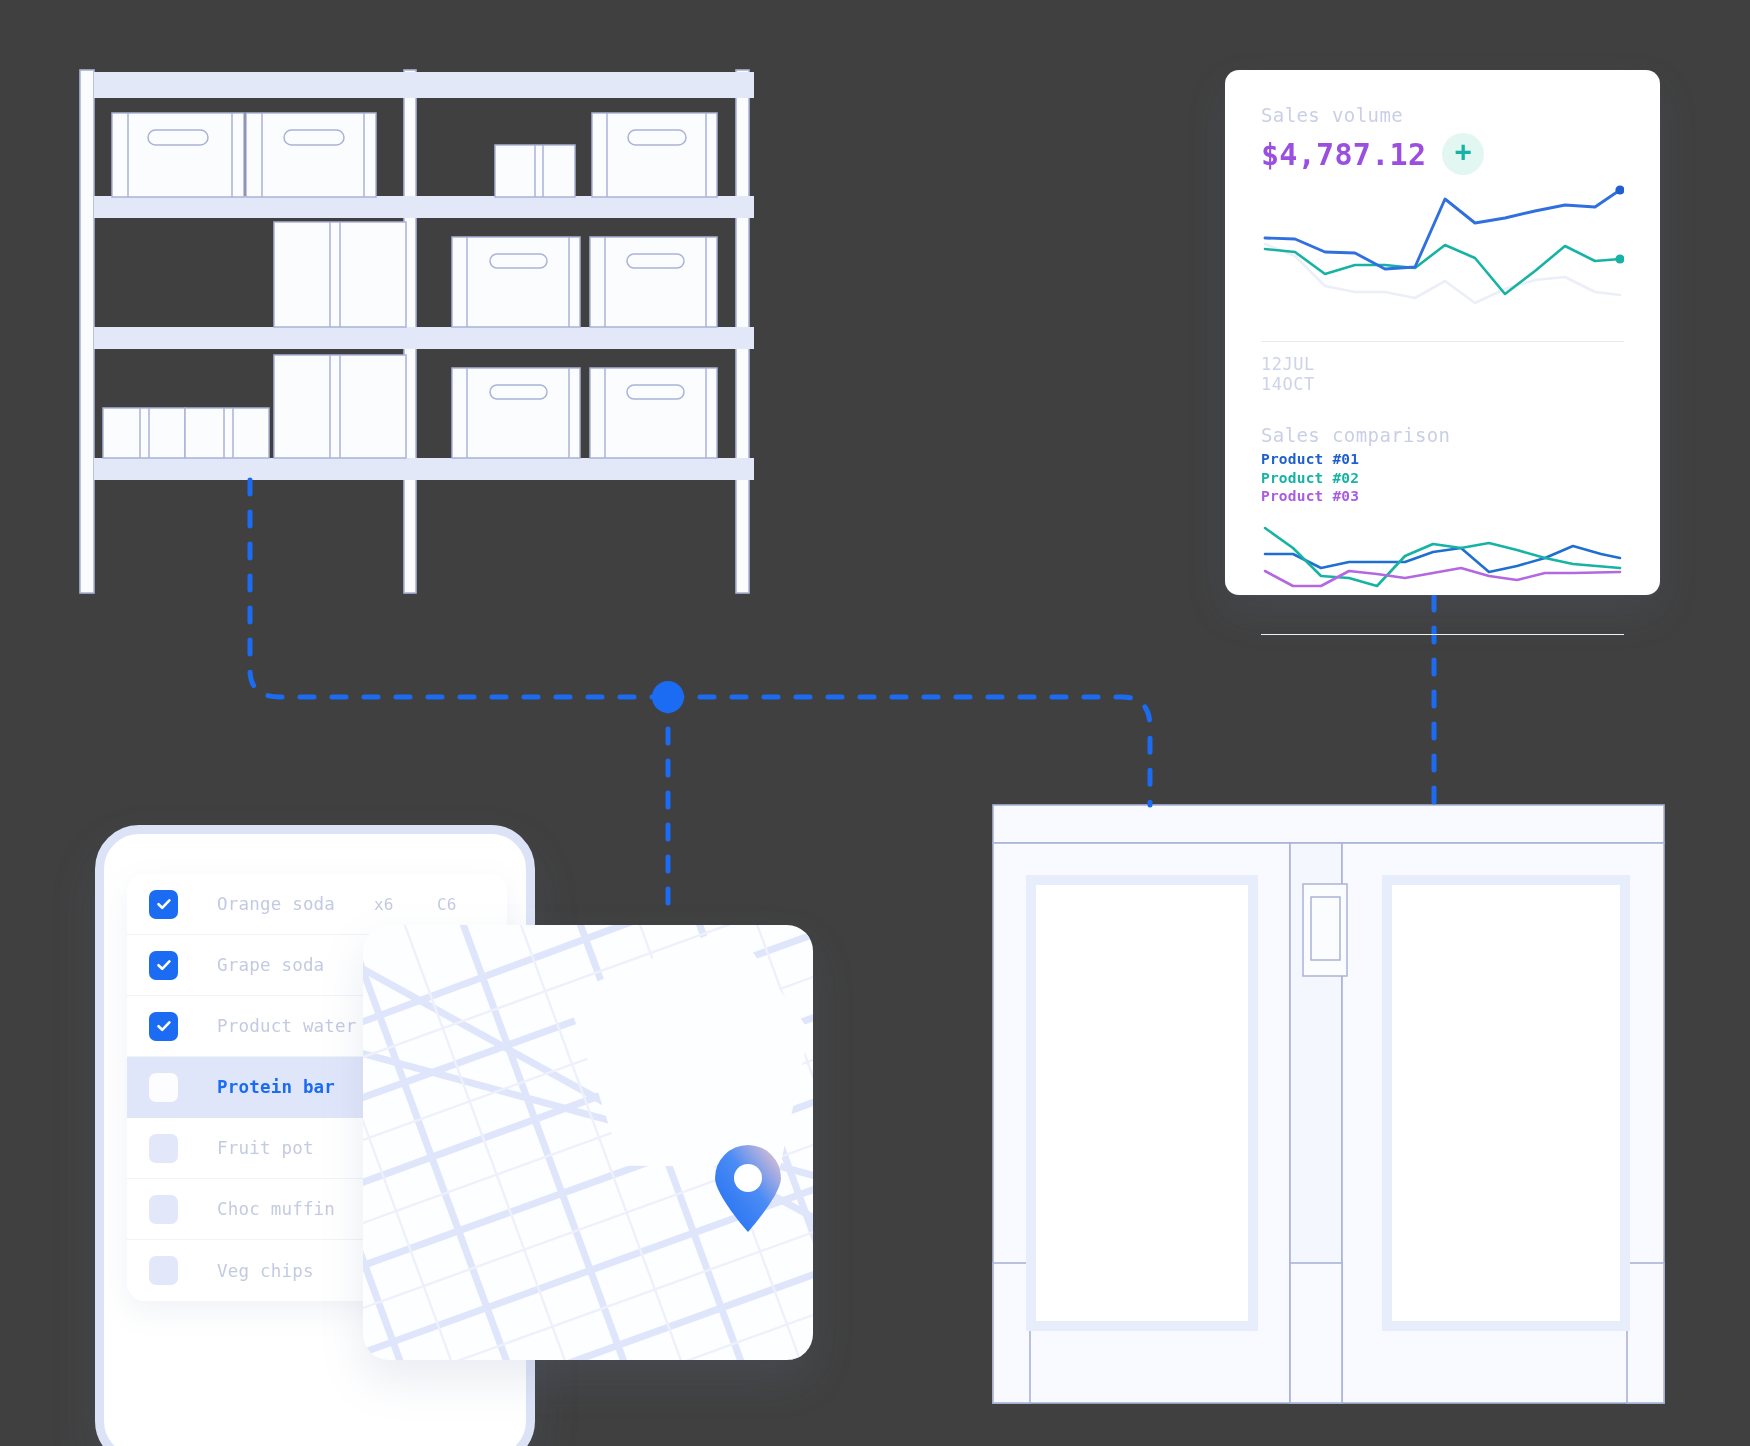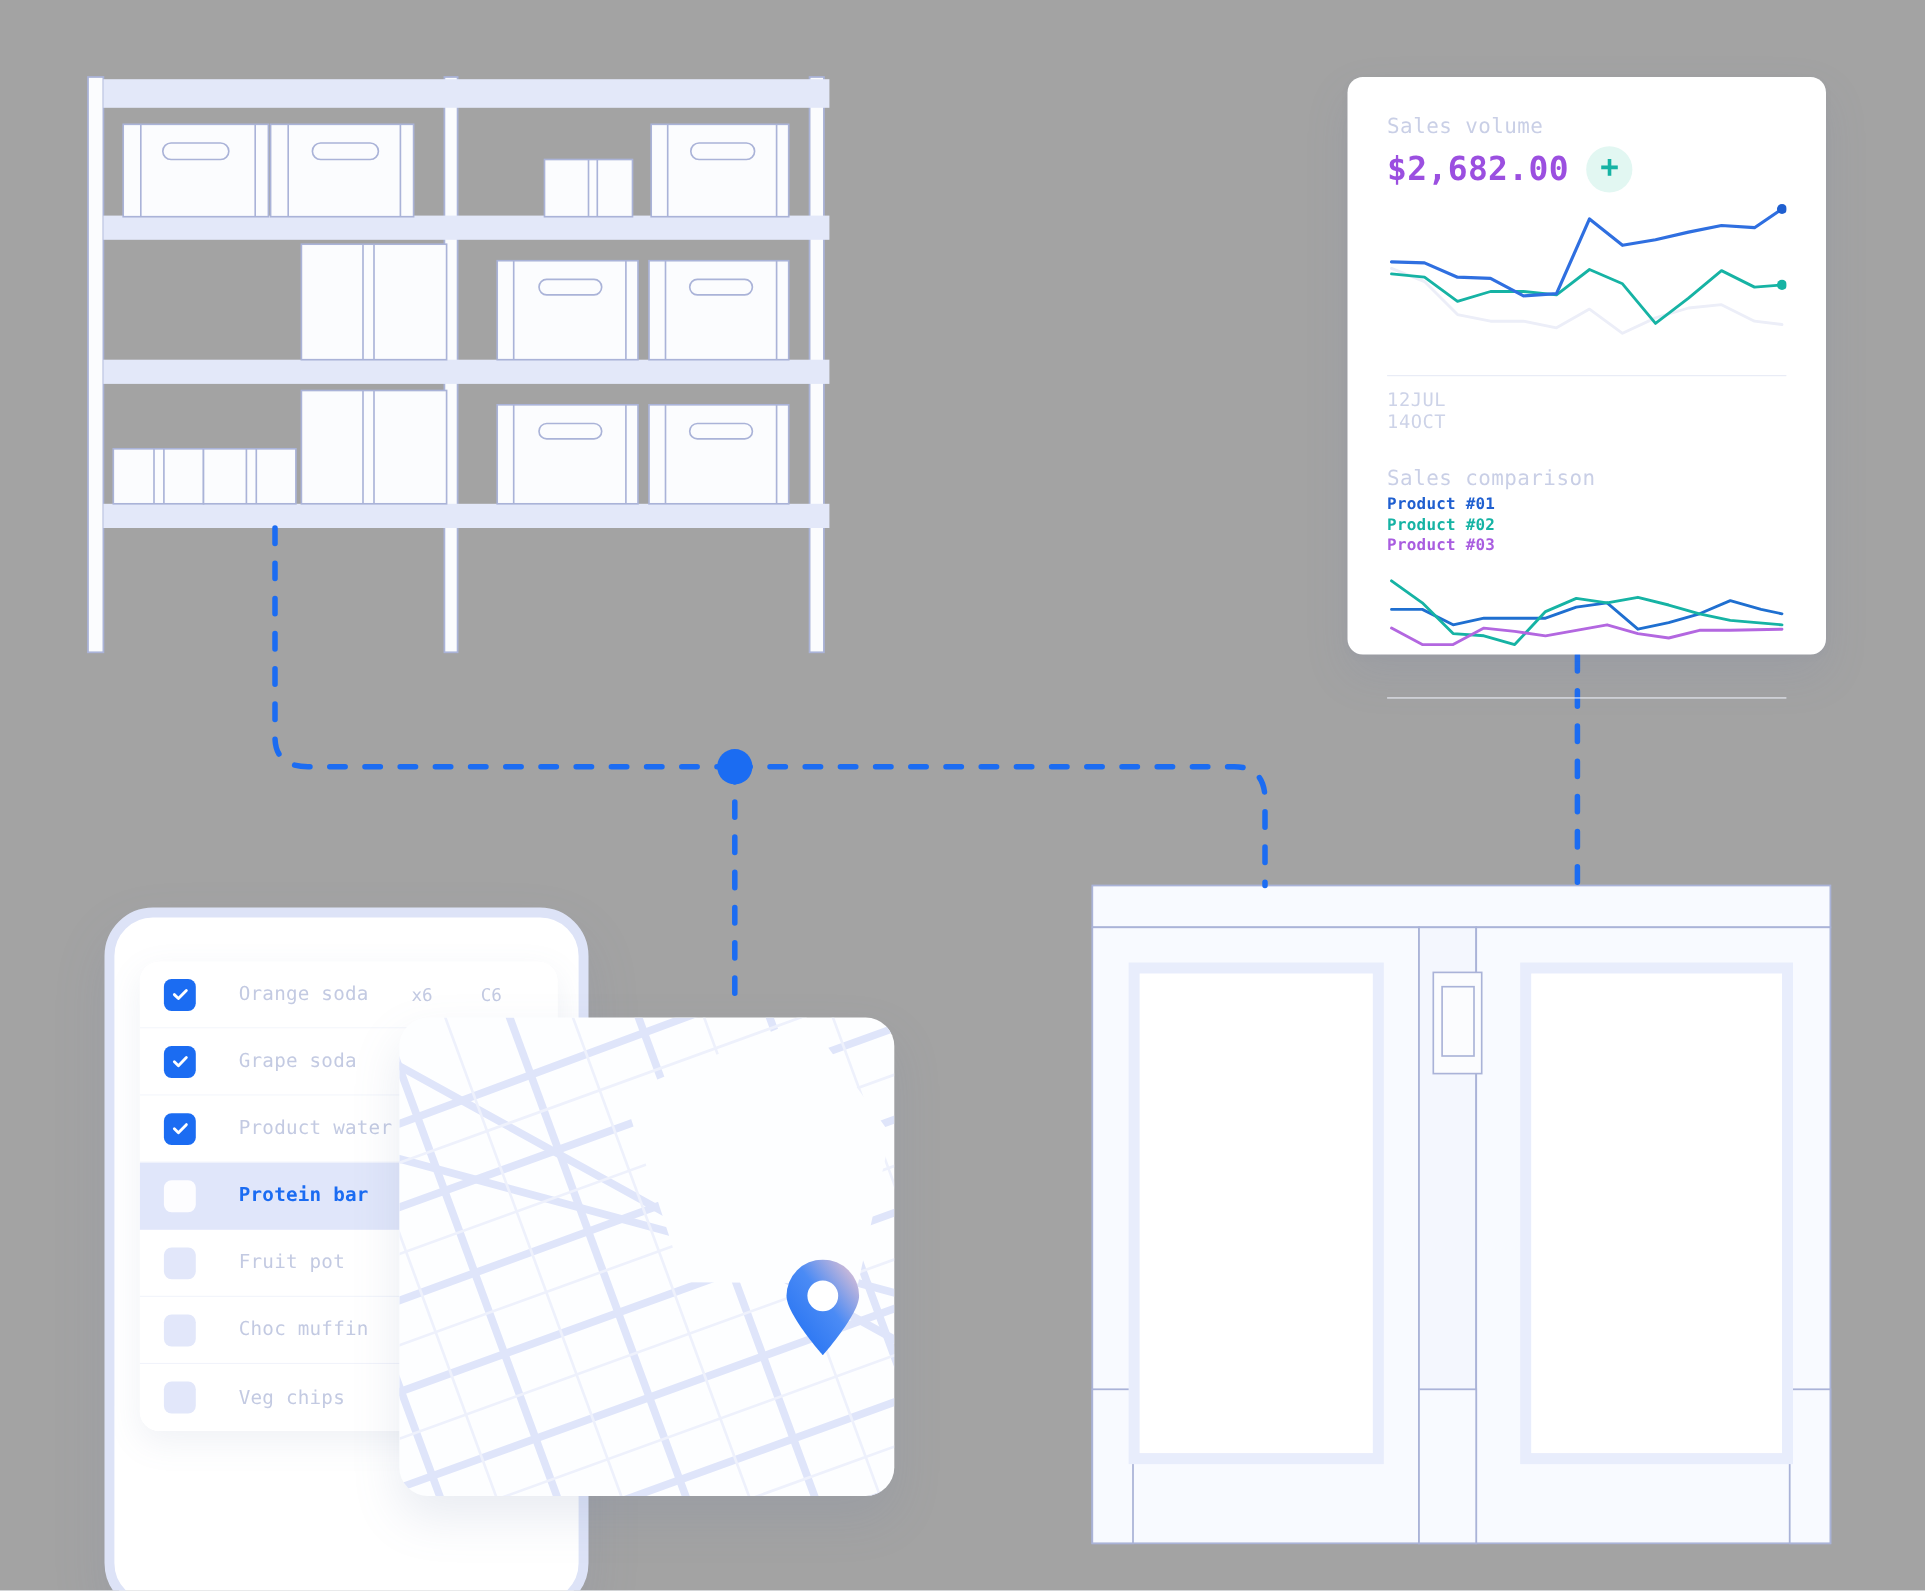--- a/index.html
+++ b/index.html
@@ -2,21 +2,21 @@
 <html><head>
 <meta charset="utf-8">
 <style>
   * { box-sizing: border-box; margin: 0; padding: 0; }
   html, body {
     width: 1750px; height: 1446px;
     background: #f7f9fc;
     font-family: "DejaVu Sans Mono", monospace;
     overflow: hidden;
   }
-  #stage { position: relative; width: 1750px; height: 1446px; background: #a3a3a3; }
+  #stage { position: relative; width: 1750px; height: 1446px; background: #404040; }
 
   
   .layer { position: absolute; top: 0; left: 0; width: 1750px; height: 1446px; }
 
   
   #sales-card {
     position: absolute; left: 1225px; top: 70px;
     width: 435px; height: 525px;
     background: #ffffff; border-radius: 14px;
     box-shadow: 0 18px 40px rgba(110,125,170,.13), 0 2px 6px rgba(110,125,170,.07);
@@ -217,21 +217,21 @@
       <path d="M 1434 596 L 1434 805"></path>
     </g>
     <circle cx="668" cy="697" r="16" fill="#1b6cf2"></circle>
   </svg>
 
   <div id="sales-card">
 
     <div class="card-label">Sales volume</div>
 
     <div class="amount-row">
-      <div class="amount">$2,682.00</div>
+      <div class="amount">$4,787.12</div>
       <div class="plus-badge">
           <span>+</span>
         </div>
     </div>
 
     <svg id="volume-chart" width="363" height="150" viewBox="0 0 363 150">
       <polyline fill="none" stroke="#eceef8" stroke-width="2.6" stroke-linejoin="round" stroke-linecap="round" points="4,63 34,75 64,105 94,111 124,111 154,117 184,100 214,122 244,108 274,99 304,96 334,111 359,114"></polyline>
       <polyline fill="none" stroke="#16b3a4" stroke-width="2.6" stroke-linejoin="round" stroke-linecap="round" points="4,68 34,71 64,93 94,84 124,84 154,87 184,64 214,77 244,113 274,90 304,65 334,80 359,78"></polyline>
       <polyline fill="none" stroke="#2f6fe0" stroke-width="2.9" stroke-linejoin="round" stroke-linecap="round" points="4,57 34,58 64,71 94,72 124,88 154,86 184,18 214,42 244,37 274,30 304,24 334,26 359,9"></polyline>
       <circle cx="359" cy="9" r="4.6" fill="#1f5fd0"></circle>

